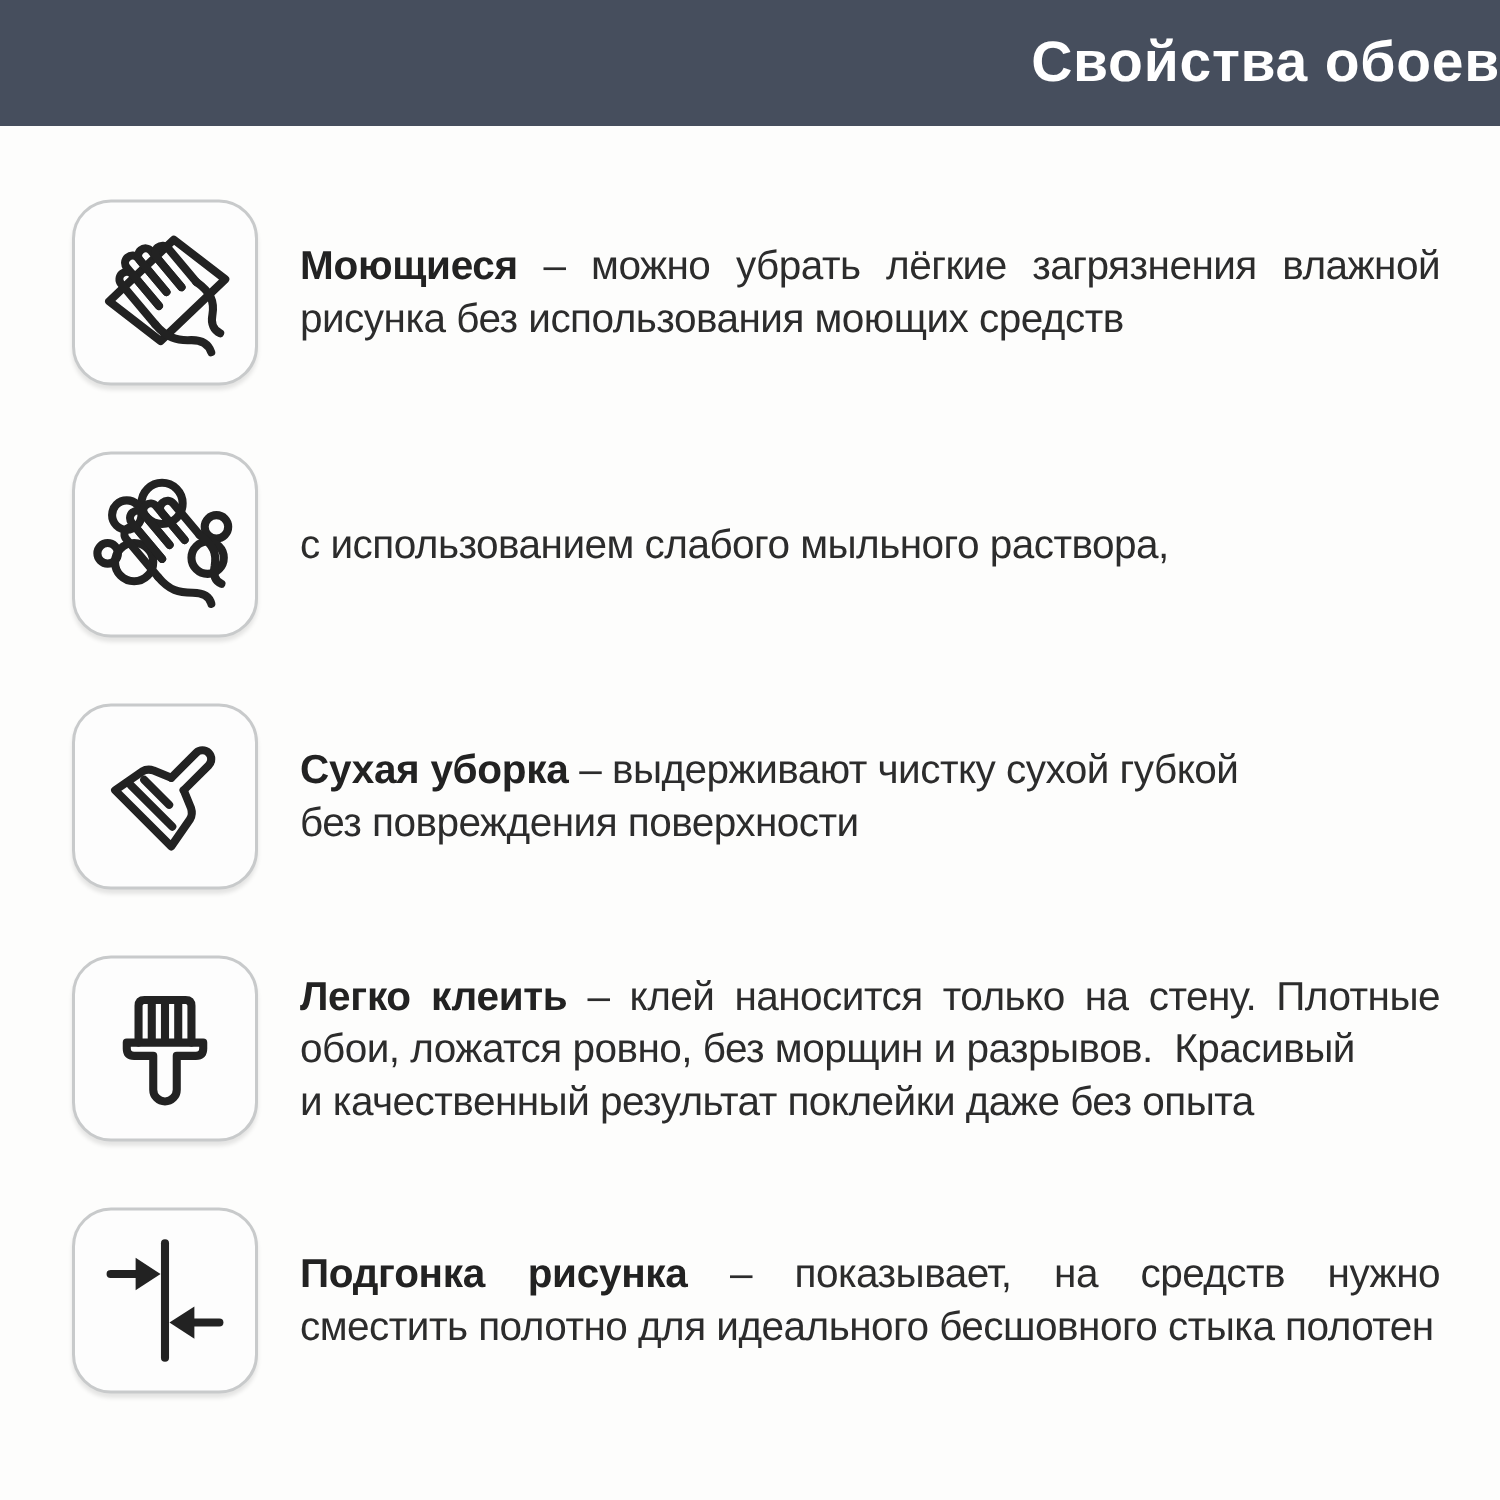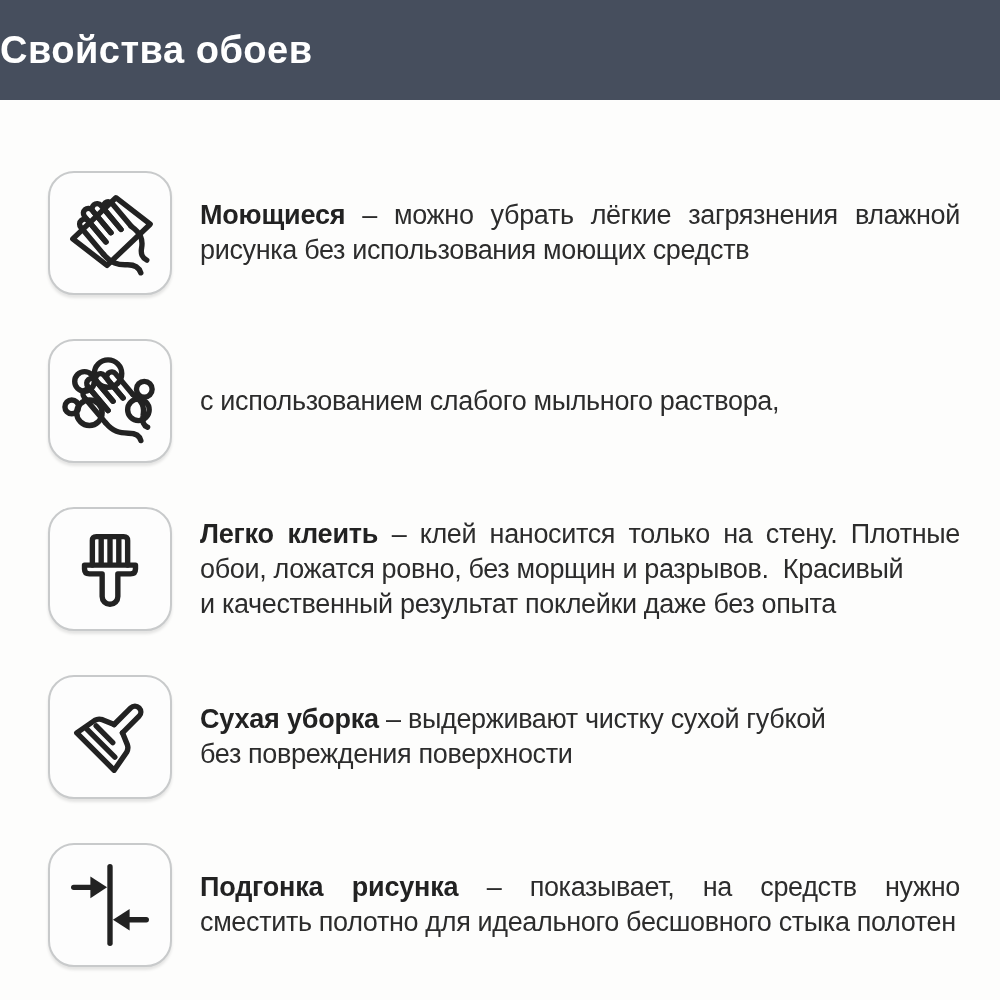--- a/index.html
+++ b/index.html
@@ -4,33 +4,32 @@
 <style>
   html,body{margin:0;padding:0;}
   body{
     width:1000px;height:1000px;
     background:#FDFDFC;
     font-family:"Liberation Sans", sans-serif;
     color:#2C2C2C;
     overflow:hidden;
   }
   .header{
-    height:100px;
+    height:84px;
     background:#464E5D;
-    display:flex;align-items:center;justify-content:flex-start;
+    display:flex;align-items:center;justify-content:flex-end;
   }
   .header .title{
     color:#FFFFFF;
     font-size:38px;
     font-weight:bold;
     letter-spacing:.5px;
   }
   .content{
     padding:49px 21px 0 48px;
-    margin-top:22px;
   }
   .feature{
     display:flex;
     align-items:center;
     margin-bottom:44px;
   }
   .icon-box{
     flex:0 0 auto;
     width:120px;height:120px;
     border:2px solid #C8CACB;
@@ -110,48 +109,48 @@
       </svg>
     </div>
     <div class="text">
       <div class="ln">с использованием слабого мыльного раствора,</div>
     </div>
   </div>
 
   <div class="feature">
     <div class="icon-box">
       <svg viewBox="0 0 100 100">
+        <g transform="rotate(45 50 50)">
+          <path class="icon-stroke" d="M44 38 V14 a6 6 0 0 1 12 0 V38"></path>
+          <path class="icon-stroke" d="M44 38 L32 43 q-4 2 -5 6 L23 71 H77 L73 49 q-1 -4 -5 -6 L56 38"></path>
+          <path class="icon-stroke" d="M32 52 H56"></path>
+          <path class="icon-stroke" d="M28 61 H68"></path>
+        </g>
+      </svg>
+    </div>
+    <div class="text">
+      <div class="ln"><b>Сухая уборка</b> <span>– выдерживают чистку сухой губкой</span></div>
+      <div class="ln">без повреждения поверхности</div>
+    </div>
+  </div>
+
+  <div class="feature">
+    <div class="icon-box">
+      <svg viewBox="0 0 100 100">
         <path class="icon-stroke" d="M32 46 V21 q0 -4 4 -4 H64 q4 0 4 4 V46"></path>
         <path class="icon-stroke" d="M41 18 V45"></path>
         <path class="icon-stroke" d="M50 17 V45"></path>
         <path class="icon-stroke" d="M59 18 V45"></path>
         <path class="icon-stroke" d="M24 46 H76 V50 q0 5 -5 5 H58 V78 a8 8 0 0 1 -16 0 V55 H29 q-5 0 -5 -5 Z"></path>
       </svg>
     </div>
     <div class="text">
       <div class="ln justify"><b>Легко клеить</b> <span>– клей наносится только на стену. Плотные</span></div>
       <div class="ln">обои, ложатся ровно, без морщин и разрывов.  Красивый</div>
       <div class="ln">и качественный результат поклейки даже без опыта</div>
-    </div>
-  </div>
-
-  <div class="feature">
-    <div class="icon-box">
-      <svg viewBox="0 0 100 100">
-        <g transform="rotate(45 50 50)">
-          <path class="icon-stroke" d="M44 38 V14 a6 6 0 0 1 12 0 V38"></path>
-          <path class="icon-stroke" d="M44 38 L32 43 q-4 2 -5 6 L23 71 H77 L73 49 q-1 -4 -5 -6 L56 38"></path>
-          <path class="icon-stroke" d="M32 52 H56"></path>
-          <path class="icon-stroke" d="M28 61 H68"></path>
-        </g>
-      </svg>
-    </div>
-    <div class="text">
-      <div class="ln"><b>Сухая уборка</b> <span>– выдерживают чистку сухой губкой</span></div>
-      <div class="ln">без повреждения поверхности</div>
     </div>
   </div>
 
   <div class="feature">
     <div class="icon-box">
       <svg viewBox="0 0 100 100">
         <path class="icon-stroke" d="M50 11 V89"></path>
         <path class="icon-stroke" d="M13 32 H31"></path>
         <polygon class="icon-fill" points="47,32 30,21 30,43"></polygon>
         <path class="icon-stroke" d="M87 65 H69"></path>

